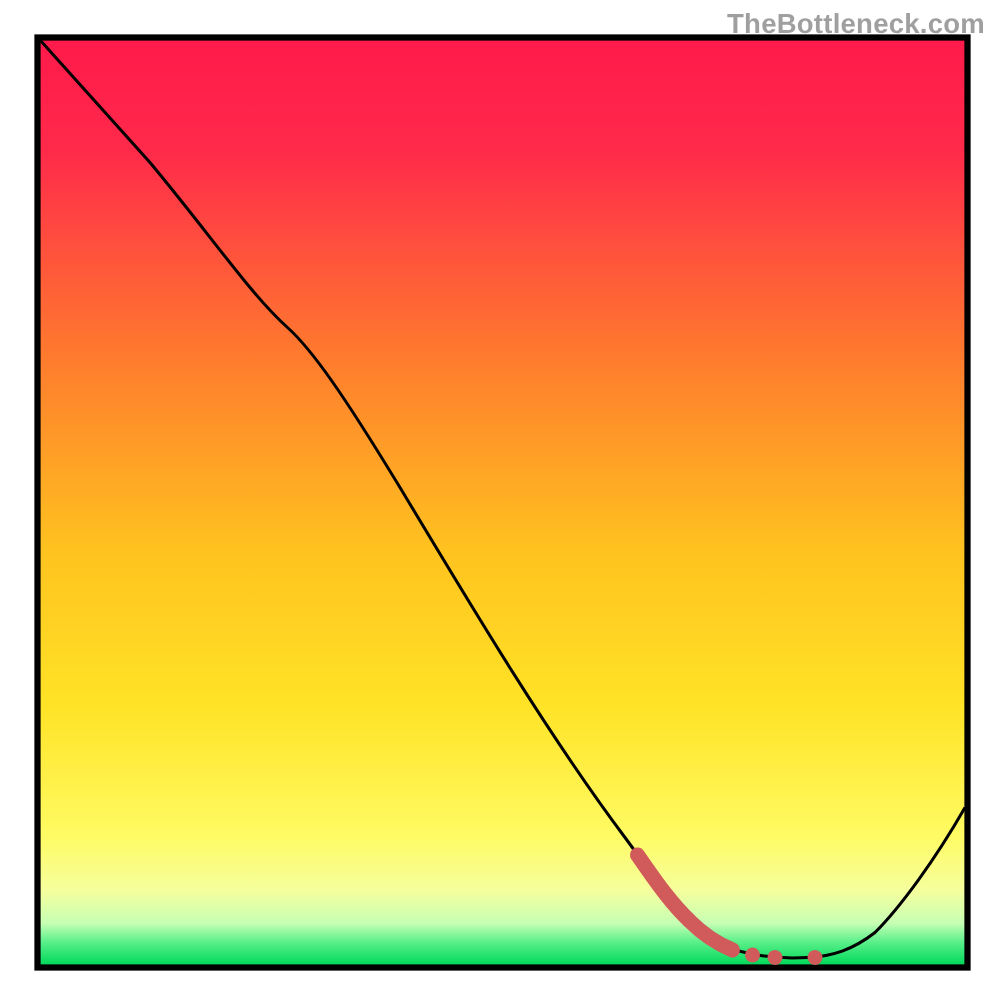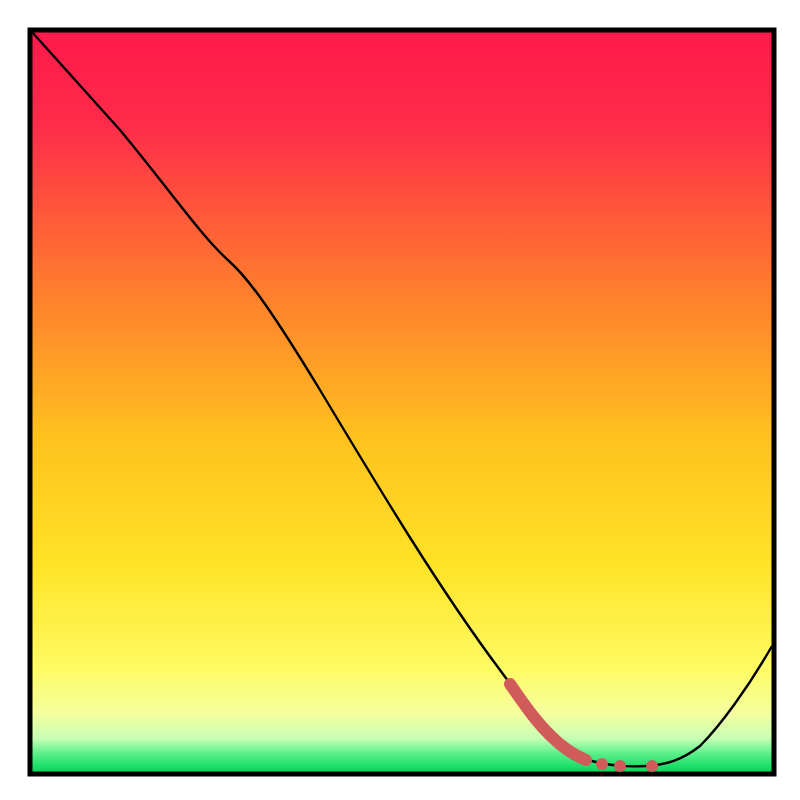--- a/index.html
+++ b/index.html
@@ -23,20 +23,21 @@
     font-weight: 600;
     color: #7b7b7b;
     opacity: 0.72;
     letter-spacing: 0.2px;
   }
 </style>
 </head>
 <body>
 
 <div class="wrap">
+  <div class="watermark">TheBottleneck.com</div>
 
   <svg width="800" height="800" viewBox="0 0 800 800">
     <defs>
       <linearGradient id="bg" x1="0" y1="0" x2="0" y2="1">
         <stop offset="0" stop-color="#ff1a4b"></stop>
         <stop offset="0.12" stop-color="#ff2a4a"></stop>
         <stop offset="0.34" stop-color="#ff7a2e"></stop>
         <stop offset="0.55" stop-color="#ffc21f"></stop>
         <stop offset="0.72" stop-color="#ffe326"></stop>
         <stop offset="0.86" stop-color="#fffb63"></stop>

